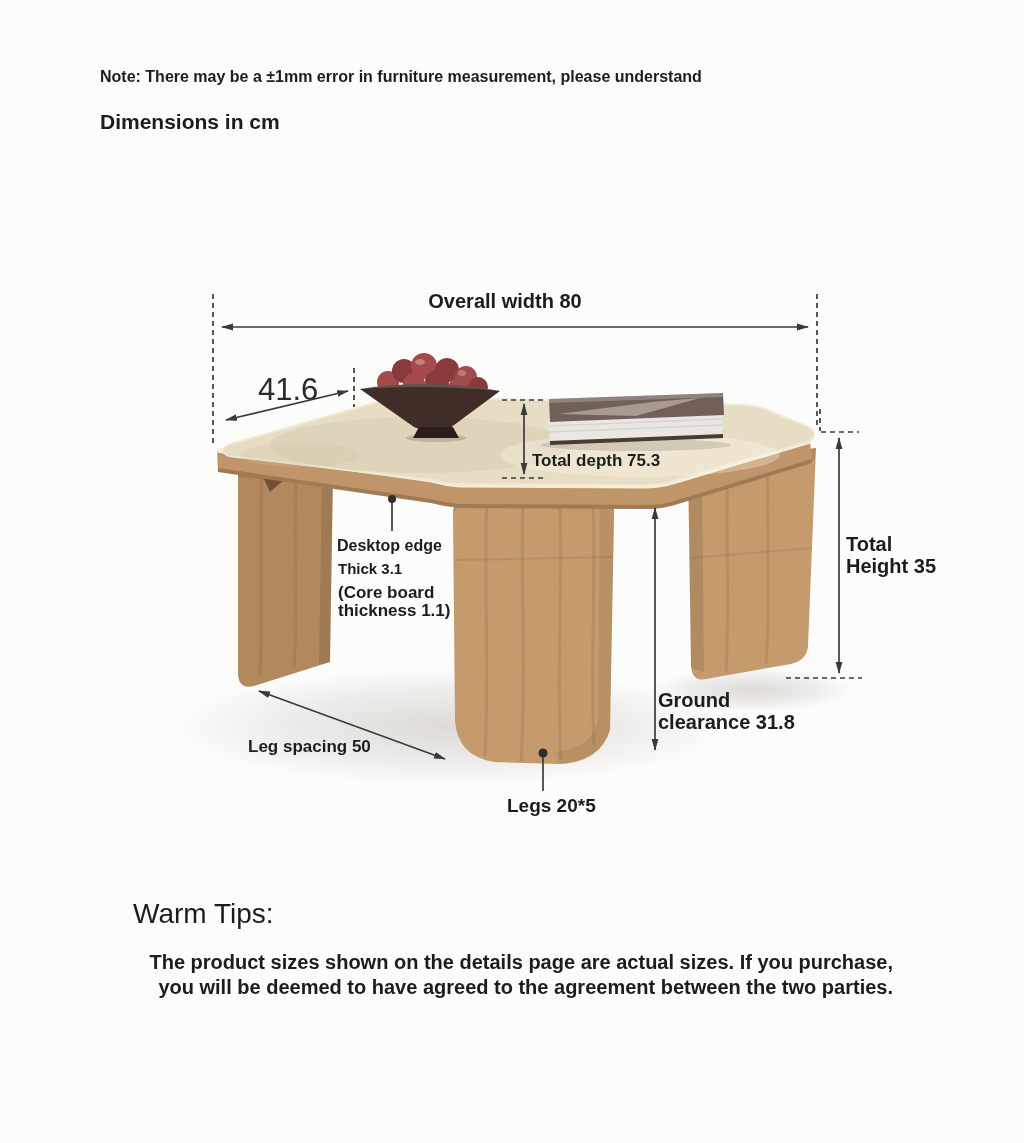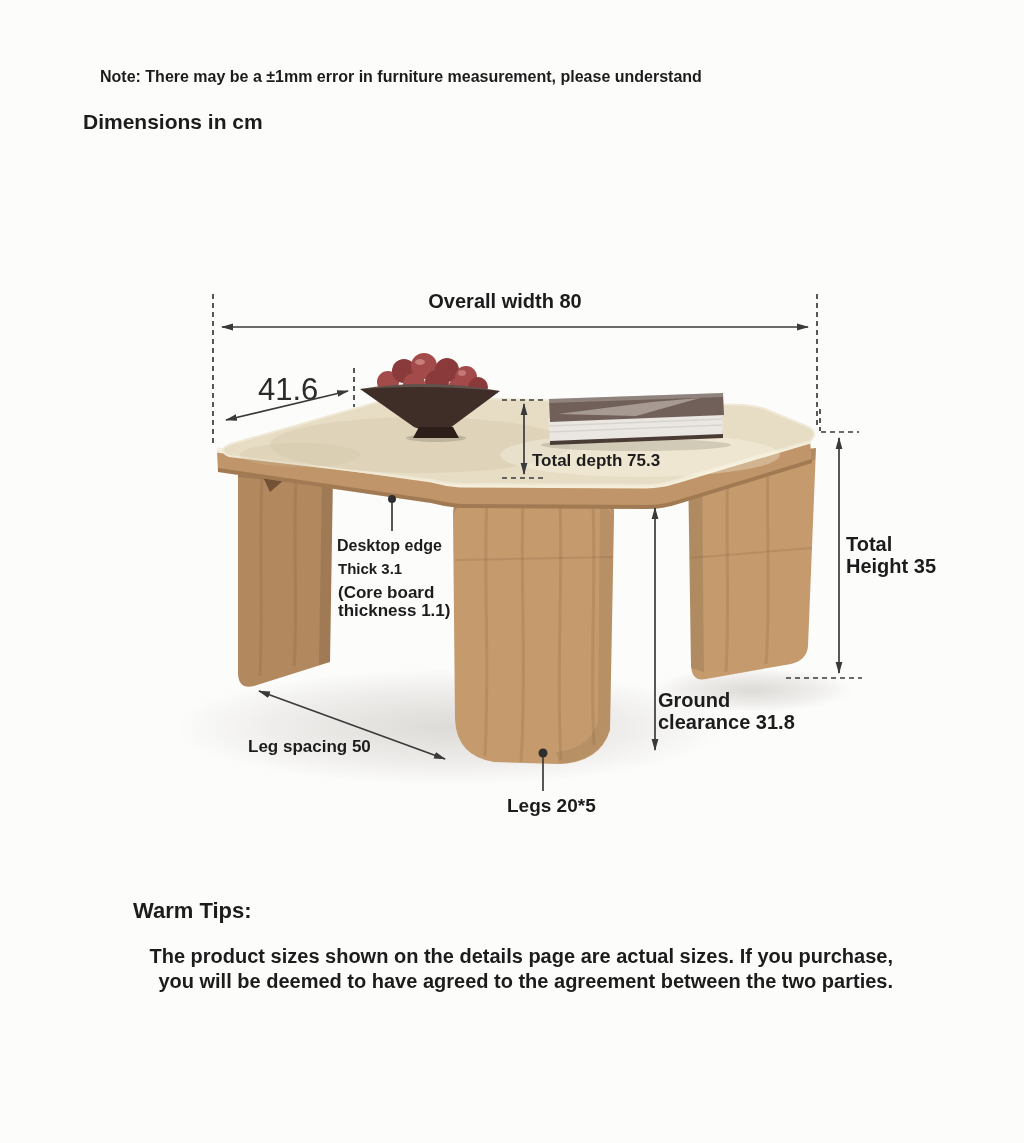--- a/index.html
+++ b/index.html
@@ -7,32 +7,32 @@
     position:relative; width:1024px; height:1143px;
     background:#fcfcfb; overflow:hidden;
     font-family:"Liberation Sans", sans-serif;
     color:#1c1c1c;
   }
   .note {
     position:absolute; left:100px; top:68px;
     font-size:16px; font-weight:700; letter-spacing:0;
   }
   .dims-label {
-    position:absolute; left:83px; top:110px;
+    position:absolute; left:100px; top:110px;
     font-size:21px; font-weight:700;
   }
   .diagram-svg { position:absolute; left:0; top:0; }
   .dim   { stroke:#3a3a3a; stroke-width:1.7; fill:none; }
   .dash  { stroke:#3a3a3a; stroke-width:1.7; fill:none; stroke-dasharray:5 4; }
   text.lbl { font-family:"Liberation Sans", sans-serif; font-weight:700; fill:#1c1c1c; }
   text.num { font-family:"Liberation Sans", sans-serif; font-weight:400; font-size:31px; fill:#2b2b2b; }
   .s15{font-size:15px} .s16{font-size:16px} .s17{font-size:17px} .s19{font-size:19px} .s20{font-size:20px}
   .grain { stroke:rgba(124,88,52,0.20); stroke-width:3; fill:none; }
   .tips { position:absolute; left:133px; top:898px; width:770px; }
-  .tips-title { font-size:22px; font-weight:700; }
+  .tips-title { font-size:28px; font-weight:400; }
   .tips-body  { margin-top:20px; font-size:20px; font-weight:700; line-height:25px; width:760px;text-align:right; }
 </style>
 </head>
 <body>
 
 <div class="canvas">
 
   <div class="note">Note: There may be a ±1mm error in furniture measurement, please understand</div>
   <div class="dims-label">Dimensions in cm</div>
 

